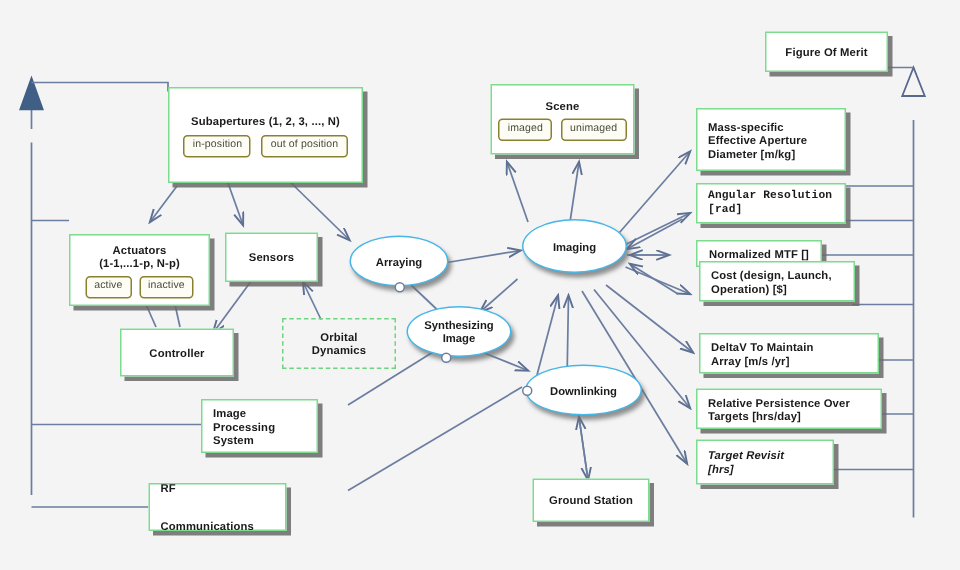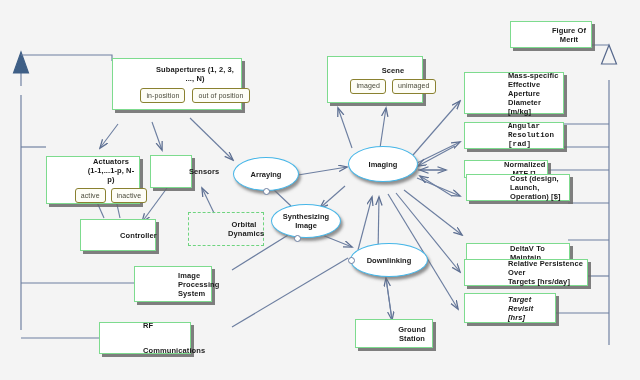--- a/index.html
+++ b/index.html
@@ -28,21 +28,20 @@
     display:flex;
     flex-direction:column;
     align-items:center;
     justify-content:center;
     color:#1a1a1a;
     font-weight:bold;
     font-size:7.5px;
     line-height:9px;
     text-align:center;
     letter-spacing:.1px;
-    padding-left:36px;
   }
   .node .title{display:block;width:100%;padding:0 3px;box-sizing:border-box;}
   .node.left-align{align-items:flex-start;}
   .node.left-align .title{text-align:left;padding-left:7px;}
   .node.dashed{
     border:1.6px dashed #6ed47f;
     background:transparent;
     box-shadow:none;
   }
   
@@ -155,38 +154,38 @@
 
       <path d="M455,146 L418,166" marker-end="url(#ah)"></path>
       <path d="M452,196 L420,176" marker-end="url(#ah)"></path>
       <path d="M444,170 L420,170" marker-end="url(#ah)"></path>
       <path d="M358,250 L372,197" marker-end="url(#ah)"></path>
       <path d="M378,254 L379,197" marker-end="url(#ah)"></path>
 
     </g>
   </svg>
 
-  <div class="node" style="left:112px;top:58px;width:130px;height:52px;">
+  <div class="node" style="left:112px;top:58px;width:130px;height:64px;">
     <span class="title">Subapertures (1, 2, 3, ..., N)</span>
     <div class="compartments">
       <span class="chip">in-position</span>
       <span class="chip">out of position</span>
     </div>
   </div>
 
   <div class="node" style="left:46px;top:137px;width:94px;height:48px;margin-top:19px;">
     <span class="title">Actuators</span>
     <span class="title">(1-1,...1-p, N-p)</span>
     <div class="compartments" style="gap:5px;margin-top:4px;">
       <span class="chip">active</span>
       <span class="chip">inactive</span>
     </div>
   </div>
 
-  <div class="node" style="left:150px;top:155px;width:42px;height:33px;">
+  <div class="node" style="left:150px;top:155px;width:62px;height:33px;">
     <span class="title">Sensors</span>
   </div>
 
   <div class="node" style="left:80px;top:219px;width:76px;height:32px;">
     <span class="title">Controller</span>
   </div>
 
   <div class="node dashed" style="left:188px;top:212px;width:76px;height:34px;">
     <span class="title">Orbital</span>
     <span class="title">Dynamics</span>
@@ -232,21 +231,21 @@
 
   <div class="node" style="left:464px;top:160px;width:84px;height:18px;">
     <span class="title">Normalized MTF []</span>
   </div>
 
   <div class="node left-align" style="left:466px;top:174px;width:104px;height:27px;justify-content:center;">
     <span class="title">Cost (design, Launch,</span>
     <span class="title">Operation) [$]</span>
   </div>
 
-  <div class="node left-align" style="left:466px;top:222px;width:104px;height:27px;justify-content:space-between;margin-top:21px;">
+  <div class="node left-align" style="left:466px;top:222px;width:120px;height:27px;justify-content:center;">
     <span class="title">DeltaV To Maintain</span>
     <span class="title">Array [m/s /yr]</span>
   </div>
 
   <div class="node left-align" style="left:464px;top:259px;width:124px;height:27px;justify-content:center;">
     <span class="title">Relative Persistence Over</span>
     <span class="title">Targets [hrs/day]</span>
   </div>
 
   <div class="node left-align" style="left:464px;top:293px;width:92px;height:30px;justify-content:center;font-style:italic;">

